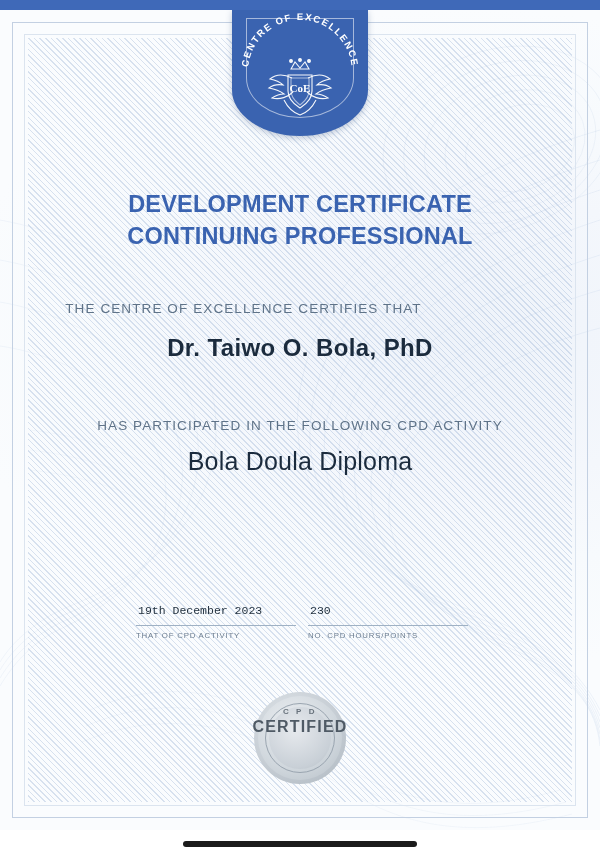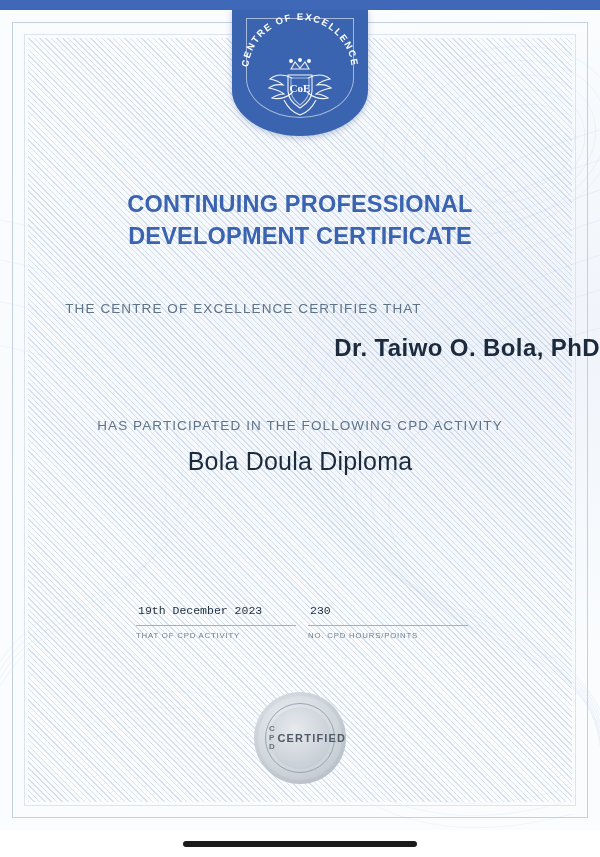--- a/index.html
+++ b/index.html
@@ -135,21 +135,21 @@
     left: 0; width: 487px;
     text-align: center;
     color: #5f7388;
     font-size: 13.5px;
     letter-spacing: 1.1px;
   }
   .recipient-name {
     position: absolute;
     top: 324px;
     left: 0; width: 600px;
-    text-align: right;
+    text-align: center;
     color: #1b2b3d;
     font-size: 24px;
     font-weight: bold;
     letter-spacing: .4px;
   }
   .participated-label {
     position: absolute;
     top: 408px;
     left: 0; width: 600px;
     text-align: center;
@@ -220,34 +220,34 @@
     inset: 11px;
     border-radius: 50%;
     border: 1px solid #9aa5b0;
   }
   .seal-inner {
     position: absolute;
     inset: 15px;
     border-radius: 50%;
     background: radial-gradient(circle at 42% 36%, #e7eaee 0%, #c9d0d7 70%, #b3bcc4 100%);
     display: flex;
-    flex-direction: row;
+    flex-direction: column;
     align-items: center;
     justify-content: flex-start;
   }
   .seal-top {
     color: #68727c;
     font-size: 8px;
     letter-spacing: 2.6px;
     font-weight: bold;
     margin-bottom: 2px;
   }
   .seal-main {
     color: #4f5a65;
-    font-size: 11px;
+    font-size: 16px;
     letter-spacing: 1.2px;
     font-weight: bold;
   }
 
   
   #home-indicator {
     position: absolute;
     bottom: 10px;
     left: 50%;
     transform: translateX(-50%);
@@ -335,22 +335,22 @@
         <path d="M26,27 h24 v16 c0,10 -9,15 -12,17 c-3,-2 -12,-7 -12,-17 z"></path>
         <path d="M29,30 h18 v13 c0,8 -7,12 -9,14 c-2,-2 -9,-6 -9,-14 z" opacity="0.6"></path>
 
         <path d="M22,52 C26,60 32,65 38,67 C44,65 50,60 54,52"></path>
       </g>
       <text x="38" y="44" text-anchor="middle" fill="#ffffff" font-family="Liberation Serif, serif" font-size="11" font-weight="bold">CoE</text>
     </svg>
   </div>
 
   <div id="title-block">
+    <div class="title-line">DEVELOPMENT CERTIFICATE</div>
     <div class="title-line">CONTINUING PROFESSIONAL</div>
-    <div class="title-line">DEVELOPMENT CERTIFICATE</div>
   </div>
 
   <div class="certifies-label">THE CENTRE OF EXCELLENCE CERTIFIES THAT</div>
   <div class="recipient-name">Dr. Taiwo O. Bola, PhD</div>
   <div class="participated-label">HAS PARTICIPATED IN THE FOLLOWING CPD ACTIVITY</div>
   <div class="course-name">Bola Doula Diploma</div>
 
   <div class="field field-date">
     <div class="field-value">19th December 2023</div>
     <div class="field-rule"></div>

